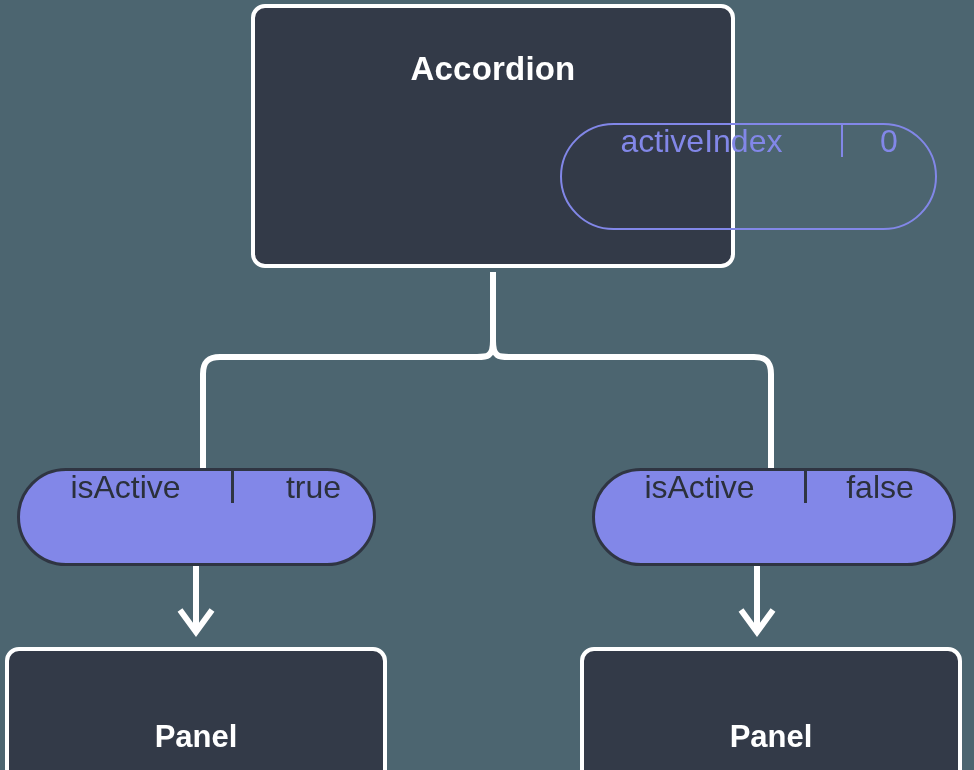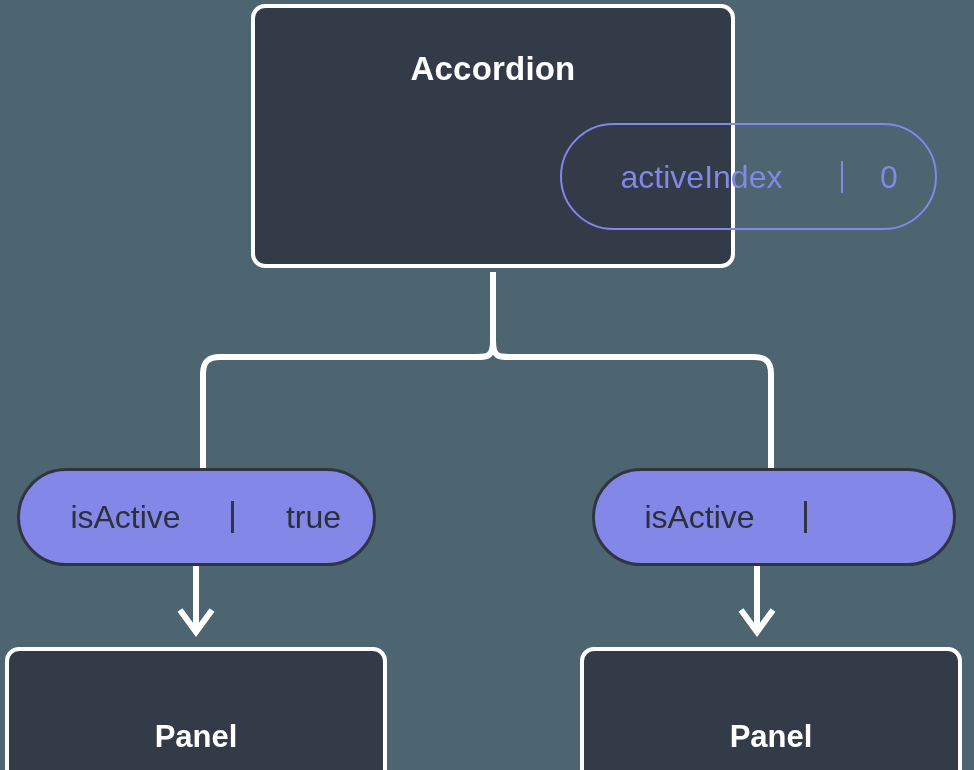--- a/index.html
+++ b/index.html
@@ -53,21 +53,21 @@
     margin-top: 44px;
     line-height: 1;
     user-select: none;
   }
 
   
   .pill {
     position: absolute;
     box-sizing: border-box;
     display: flex;
-    align-items: center;
+    align-items: flex-start;
     border-radius: 999px;
     overflow: hidden;
   }
   .pill .seg {
     display: flex;
     align-items: center;
     justify-content: center;
     box-sizing: border-box;
     white-space: nowrap;
   }
@@ -198,20 +198,21 @@
     </div>
   </div>
 
   <div class="pill pill-filled" id="pill-left">
     <div class="seg seg-key">isActive</div>
     <div class="seg seg-val">true</div>
   </div>
 
   <div class="pill pill-filled" id="pill-right">
     <div class="seg seg-key">isActive</div>
+    <div class="seg seg-val">false</div>
   </div>
 
   <div class="panel-node" id="panel-left">
     <div class="panel-label">Panel</div>
   </div>
 
   <div class="panel-node" id="panel-right">
     <div class="panel-label">Panel</div>
   </div>
 

